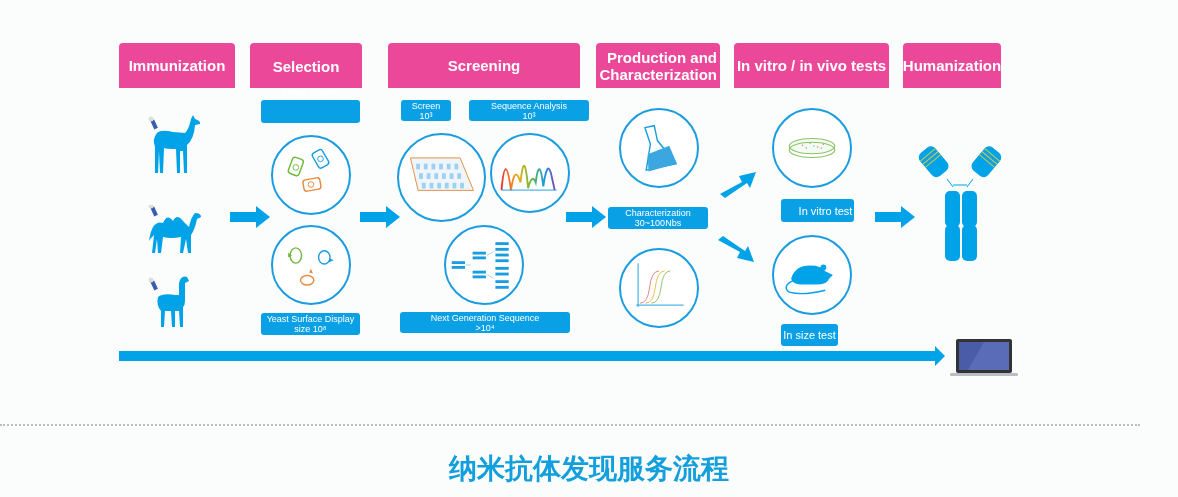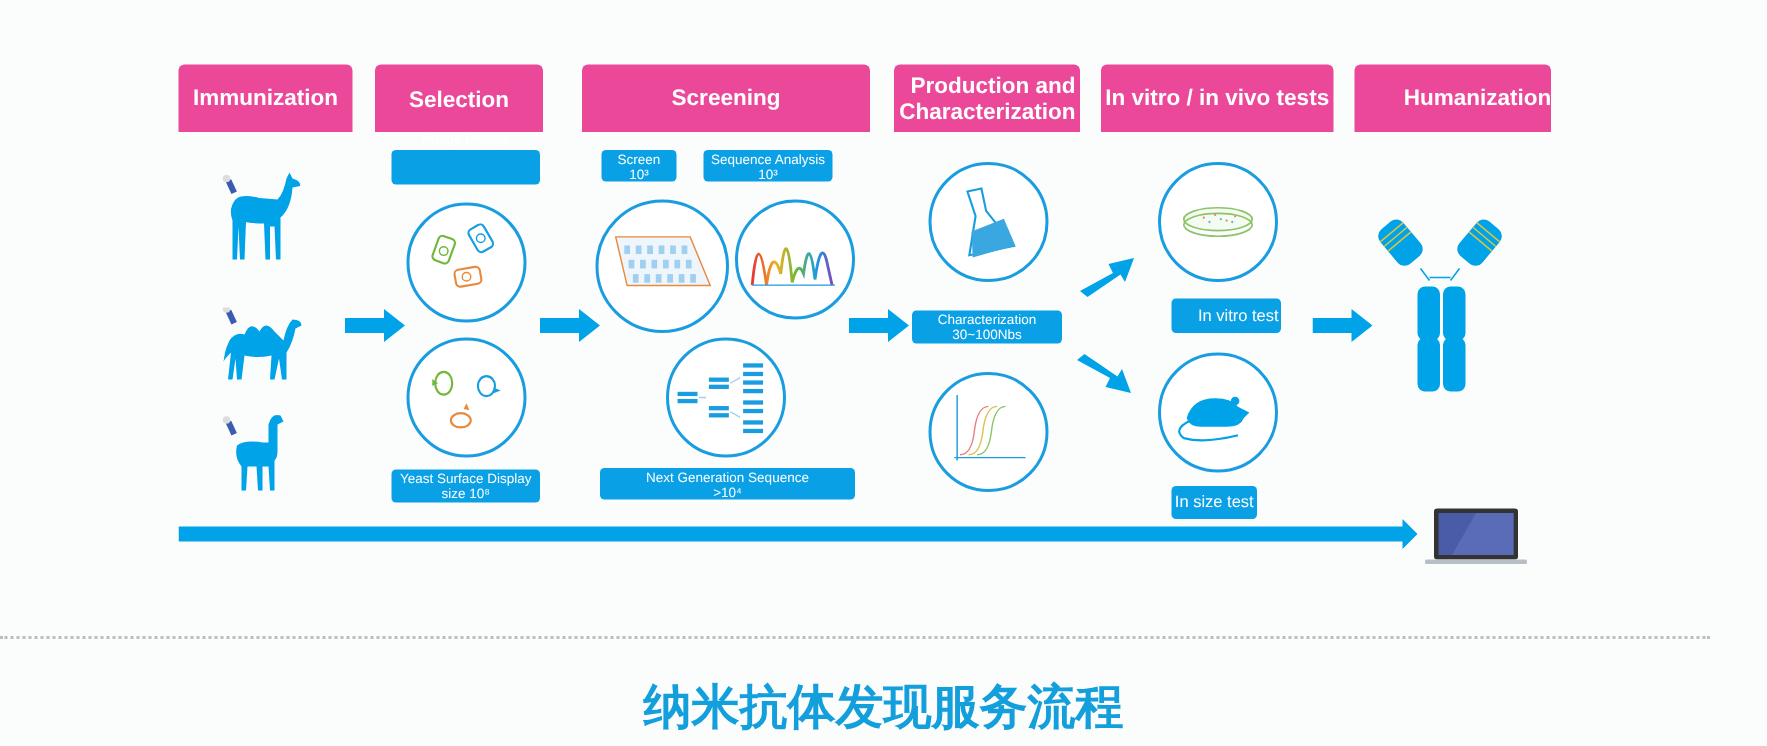--- a/index.html
+++ b/index.html
@@ -5,41 +5,41 @@
   html,body{margin:0;padding:0;}
   body{width:1178px;height:497px;background:#fbfdfd;position:relative;overflow:hidden;font-family:"Liberation Sans",sans-serif;}
   .abs{position:absolute;}
   .stage{position:absolute;background:#ec4899;color:#fff;border-radius:4px 4px 0 0;display:flex;align-items:center;justify-content:center;text-align:right;font-size:15px;line-height:17px;font-weight:bold;}
   .lbl{position:absolute;background:#0aa0e6;color:#fff;border-radius:3px;display:flex;flex-direction:column;align-items:center;justify-content:center;text-align:center;font-size:9px;line-height:10px;}
   .lbl.big{font-size:11px;}
   .circ{position:absolute;border:2px solid #1a9de0;border-radius:50%;background:#fff;box-sizing:border-box;}
   .circ svg{position:absolute;left:0;top:0;width:100%;height:100%;}
   .arrow svg{display:block;}
   .dots{position:absolute;left:0;top:424px;width:1140px;border-top:2px dotted #b8bec2;}
-  .title{position:absolute;left:0;width:1178px;top:450px;text-align:center;color:#139fdc;font-size:32px;font-family:"DejaVu Sans",sans-serif;font-weight:bold;}
+  .title{position:absolute;left:0;width:1178px;top:450px;text-align:center;color:#139fdc;font-size:28px;font-family:"DejaVu Sans",sans-serif;font-weight:bold;}
 </style>
 </head>
 <body>
 
 <div class="stage" style="left:119px;top:43px;width:116px;height:45px;">
     <span>Immunization</span>
   </div>
 <div class="stage" style="left:250px;top:43px;width:112px;height:45px;padding-top:2px;box-sizing:border-box;">
     <span>Selection</span>
   </div>
 <div class="stage" style="left:388px;top:43px;width:192px;height:45px;">
     <span>Screening</span>
   </div>
 <div class="stage" style="left:596px;top:43px;width:124px;height:45px;">
     <span style="width:118px;">Production and Characterization</span>
   </div>
 <div class="stage" style="left:734px;top:43px;width:155px;height:45px;">
     <span>In vitro / in vivo tests</span>
   </div>
-<div class="stage" style="left:903px;top:43px;width:98px;height:45px;padding-left:33px;">
+<div class="stage" style="left:903px;top:43px;width:98px;height:45px;">
     <span>Humanization</span>
   </div>
 
 <div class="abs" style="left:145px;top:115px;width:60px;height:64px;">
   <svg viewBox="0 0 60 64" width="60" height="64">
     <rect x="7" y="5" width="4" height="9" fill="#3a5bb0" transform="rotate(-25 9 9)"></rect>
     <circle cx="6" cy="4" r="2.5" fill="#ddd"></circle>
     <path d="M12 18 Q16 14 28 17 L40 18 Q44 14 46 4 L48 0 L50 4 Q56 6 55 9 L50 10 Q49 24 42 30 L42 58 L39 58 L38 36 L35 36 L35 58 L32 58 L31 34 Q22 34 19 33 L18 58 L15 58 L14 36 L13 58 L10 58 L10 32 Q7 24 12 18Z" fill="#00a2e8"></path>
   </svg>
 </div>
@@ -120,21 +120,21 @@
 </div>
 <div class="lbl" style="left:261px;top:313px;width:99px;height:22px;">
   <span>Yeast Surface Display</span>
   <span>size 10⁸</span>
 </div>
 
 <div class="lbl" style="left:401px;top:100px;width:50px;height:21px;">
   <span>Screen</span>
   <span>10³</span>
 </div>
-<div class="lbl" style="left:469px;top:100px;width:86px;height:21px;">
+<div class="lbl" style="left:469px;top:100px;width:120px;height:21px;">
   <span>Sequence Analysis</span>
   <span>10³</span>
 </div>
 <div class="circ" style="left:397px;top:133px;width:89px;height:89px;">
   <svg viewBox="0 0 89 89">
     <path d="M12 24 L64 24 L78 58 L20 58Z" fill="#eef6fb" stroke="#e88a3c" stroke-width="1"></path>
     <g fill="#9fd0ef">
       <rect x="18" y="30" width="4" height="6"></rect>
         <rect x="26" y="30" width="4" height="6"></rect>
         <rect x="34" y="30" width="4" height="6"></rect>

